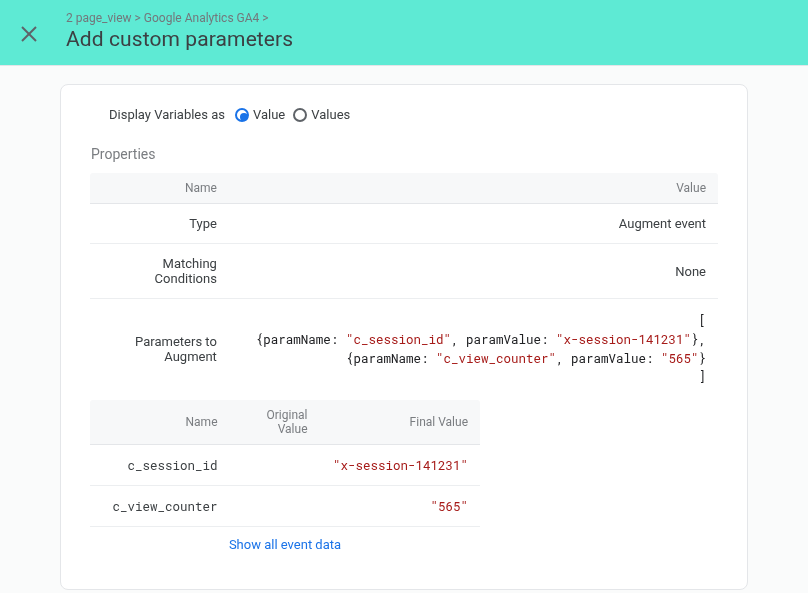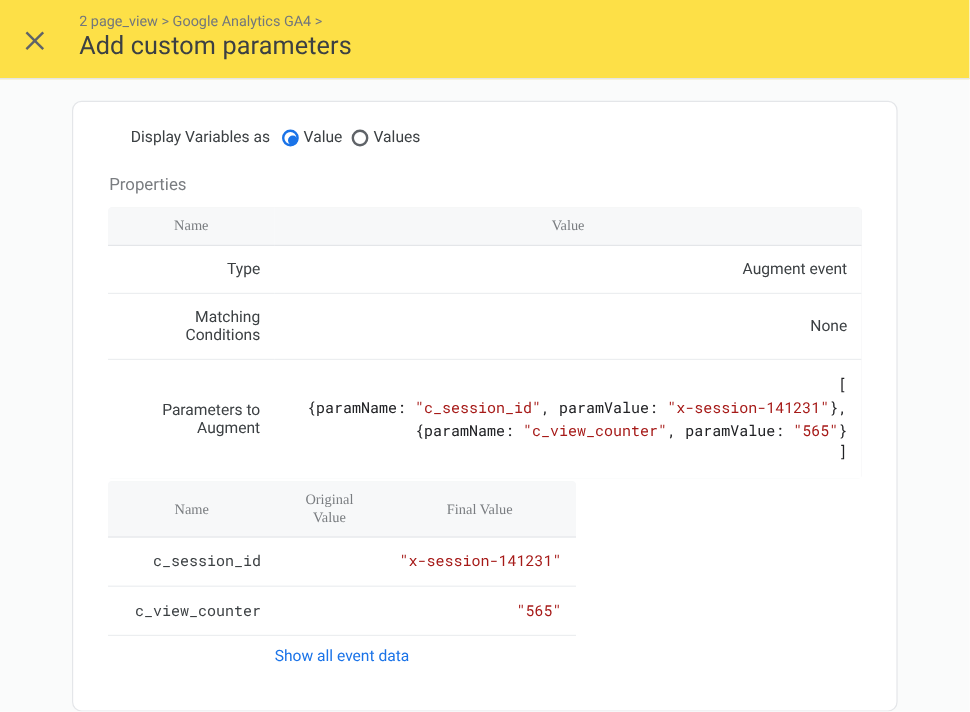--- a/index.html
+++ b/index.html
@@ -8,21 +8,21 @@
     font-family: "Google Sans", Roboto, "Helvetica Neue", Arial, sans-serif;
     background: #fafbfb;
     color: #3c4043;
     font-size: 13px;
     width: 808px;
     height: 593px;
     overflow: hidden;
   }
 
   .header {
-    background: #fde047;
+    background: #5eead4;
     border-bottom: 1px solid #e3e5e8;
     padding: 11px 20px 14px 20px;
     display: flex;
     align-items: center;
   }
   .close-icon {
     width: 18px; height: 18px;
     stroke: #5f6368;
     stroke-width: 2;
     margin-right: 28px;
@@ -105,26 +105,25 @@
     border: 1px solid #e4e6e9;
     border-radius: 4px;
     overflow: hidden;
     font-size: 13px;
   }
   thead {
     background: #f7f8f9;
     color: #7a7d81;
   }
   th {
-    text-align: center;
+    text-align: right;
     font-weight: 400;
     font-size: 12px;
     padding: 8px 12px;
     border-bottom: 1px solid #e4e6e9;
-    font-family: Liberation Serif, serif;
   }
   td {
     padding: 12px 12px;
     border-bottom: 1px solid #eceef0;
     vertical-align: middle;
     text-align: right;
   }
   tbody tr:last-child td { border-bottom: none; }
   .props-name-col { width: 155px; }
   .props-name-cell { color: #3c4043; }

